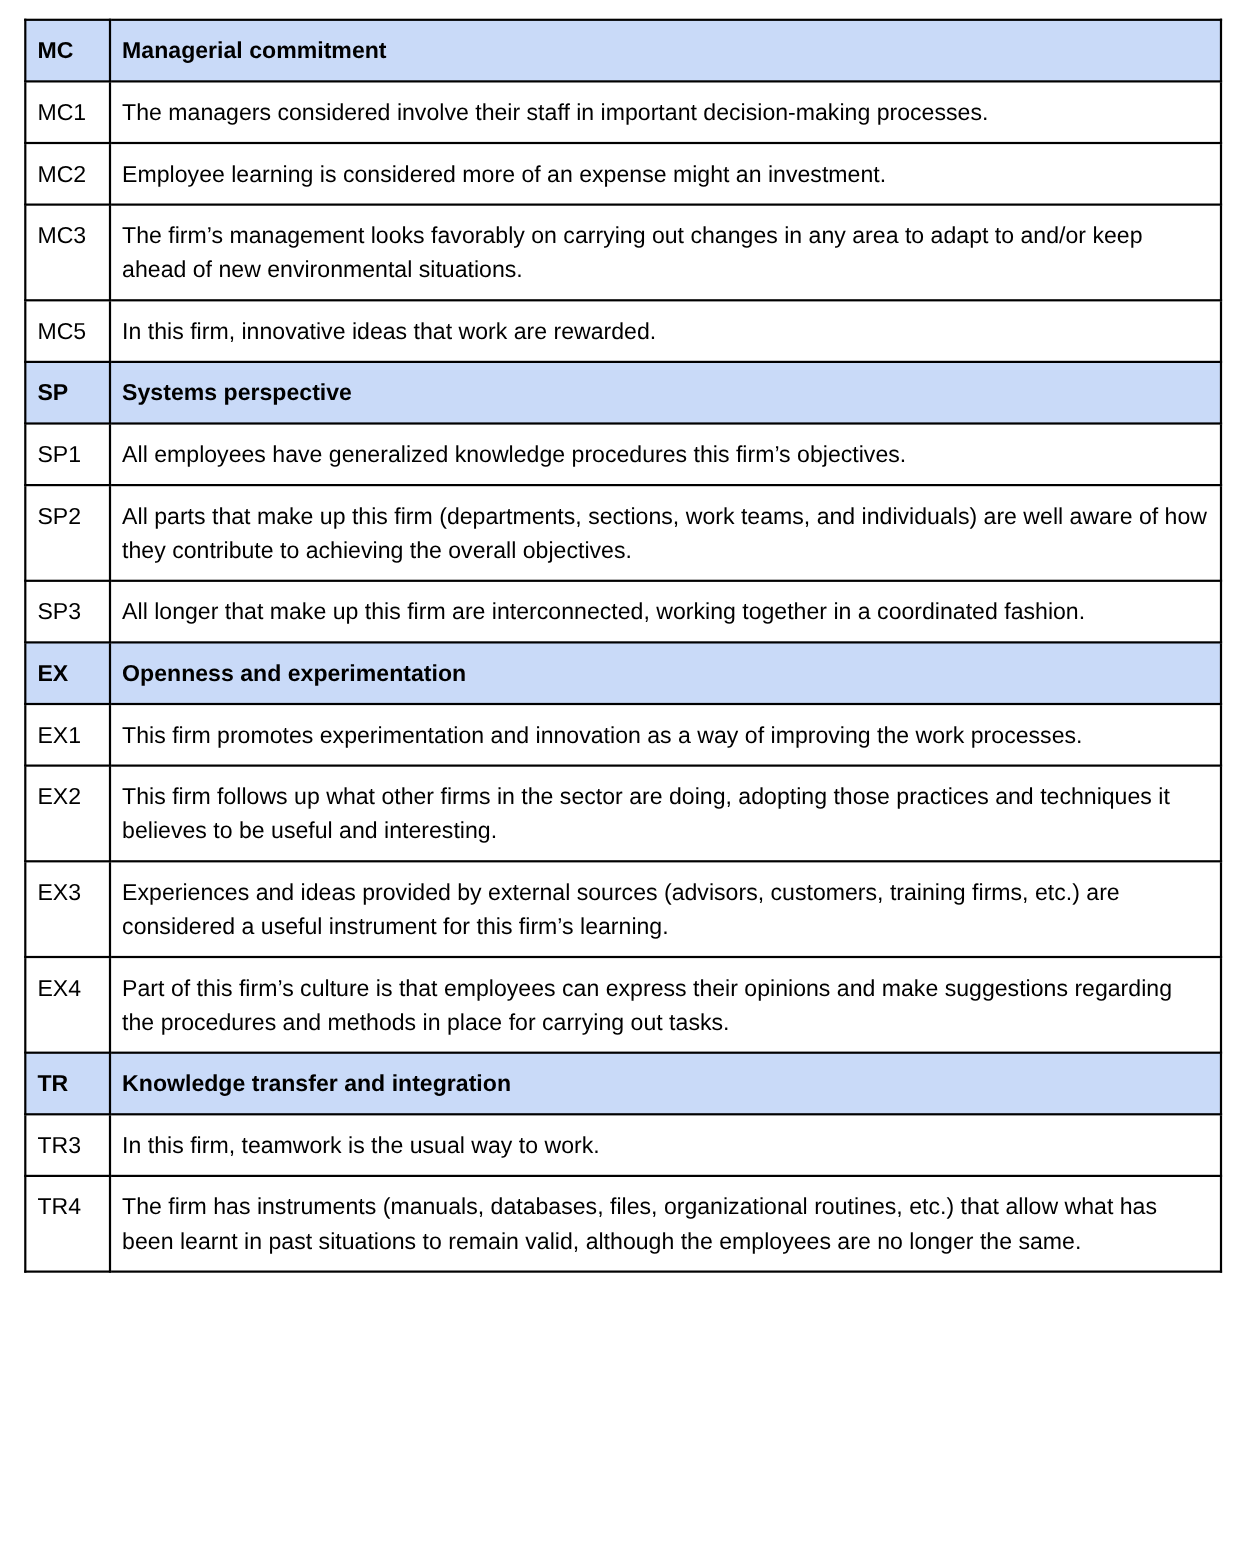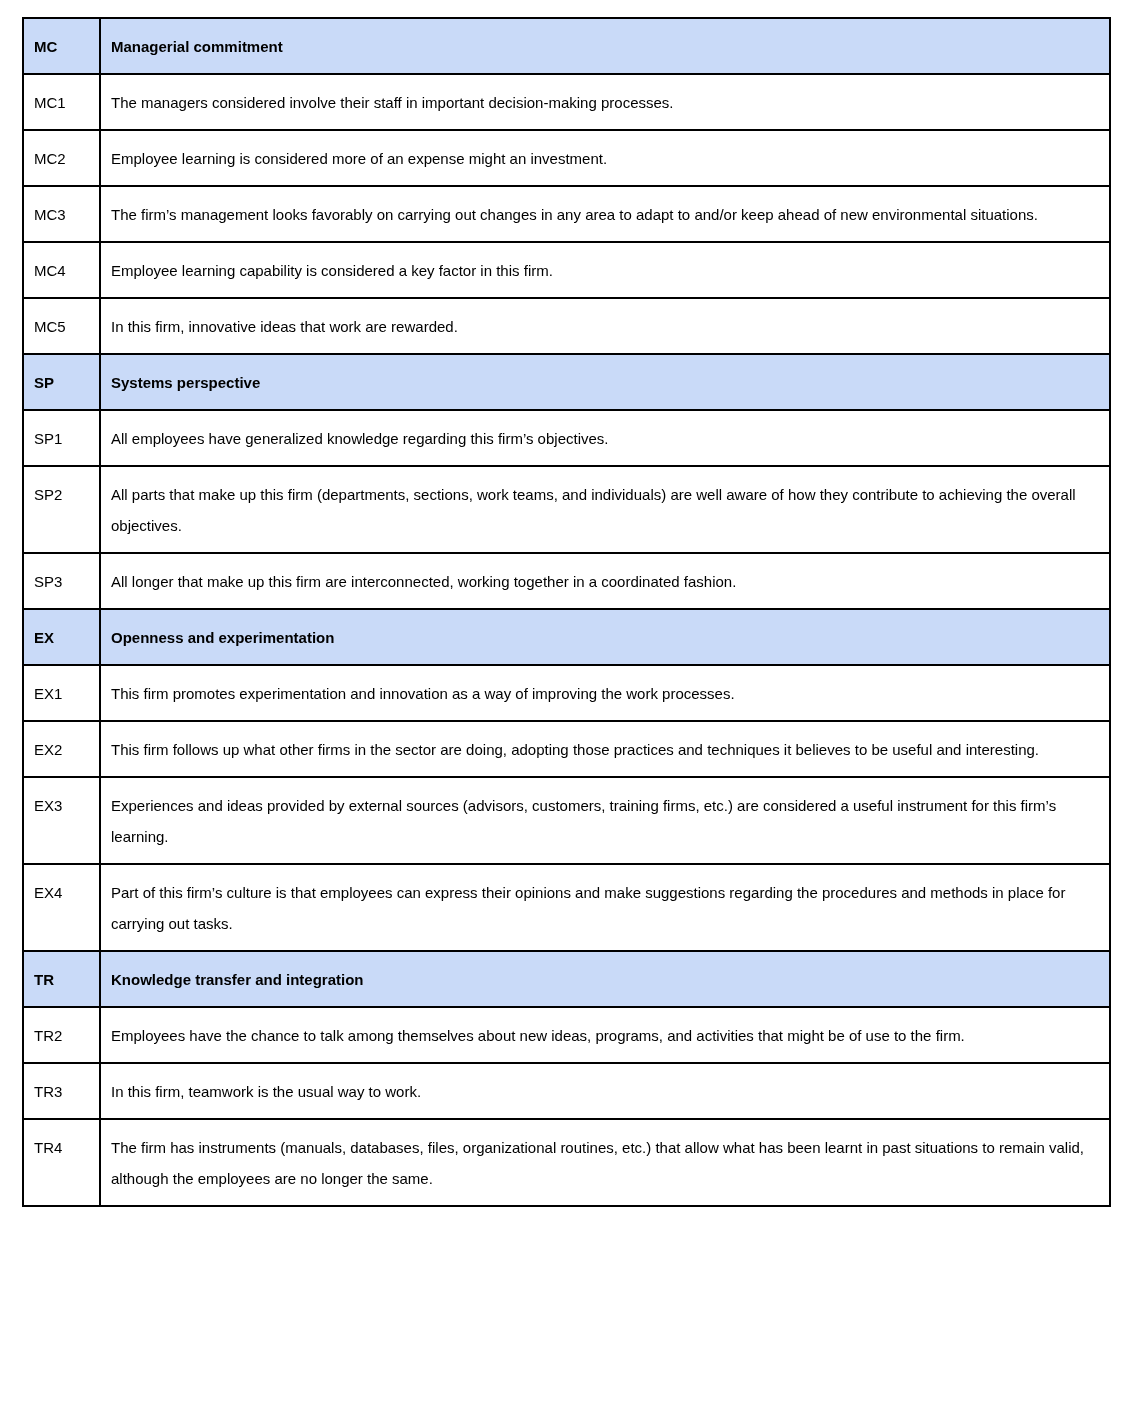--- a/index.html
+++ b/index.html
@@ -1,20 +1,20 @@
 <!DOCTYPE html>
 <html><head>
 <meta charset="utf-8">
 <style>
   html, body { margin:0; padding:0; background:#ffffff; }
   body { width:1130px; height:1404px; position:relative; font-family:"Liberation Sans", sans-serif; color:#000; }
   table.items {
     position:absolute; left:22px; top:17px;
     width:1089px; border-collapse:collapse; table-layout:fixed;
-    font-size:15px; line-height:31px;
+    font-size:21px; line-height:31px;
   }
   table.items td {
     border:2px solid #000; vertical-align:top;
     padding:12px 10px 11px 10px;
   }
   col.c-code { width:77px; }
   tr.section td { background:#c9daf8; font-weight:bold; }
   tr.item td.code { padding-left:10px; }
 </style>
 </head>
@@ -37,35 +37,31 @@
     </tr>
     <tr class="item">
       <td class="code">MC2</td>
       <td>Employee learning is considered more of an expense might an investment.</td>
     </tr>
     <tr class="item">
       <td class="code">MC3</td>
       <td>The firm’s management looks favorably on carrying out changes in any area to adapt to and/or keep ahead of new environmental situations.</td>
     </tr>
     <tr class="item">
-      <td class="code">MC4</td>
-      <td>Employee learning capability is considered a key factor in this firm.</td>
-    </tr>
-    <tr class="item">
       <td class="code">MC5</td>
       <td>In this firm, innovative ideas that work are rewarded.</td>
     </tr>
 
     <tr class="section">
       <td class="code">SP</td>
       <td>Systems perspective</td>
     </tr>
     <tr class="item">
       <td class="code">SP1</td>
-      <td>All employees have generalized knowledge regarding this firm’s objectives.</td>
+      <td>All employees have generalized knowledge procedures this firm’s objectives.</td>
     </tr>
     <tr class="item">
       <td class="code">SP2</td>
       <td>All parts that make up this firm (departments, sections, work teams, and individuals) are well aware of how they contribute to achieving the overall objectives.</td>
     </tr>
     <tr class="item">
       <td class="code">SP3</td>
       <td>All longer that make up this firm are interconnected, working together in a coordinated fashion.</td>
     </tr>
 
@@ -88,24 +84,20 @@
     <tr class="item">
       <td class="code">EX4</td>
       <td>Part of this firm’s culture is that employees can express their opinions and make suggestions regarding the procedures and methods in place for carrying out tasks.</td>
     </tr>
 
     <tr class="section">
       <td class="code">TR</td>
       <td>Knowledge transfer and integration</td>
     </tr>
     <tr class="item">
-      <td class="code">TR2</td>
-      <td>Employees have the chance to talk among themselves about new ideas, programs, and activities that might be of use to the firm.</td>
-    </tr>
-    <tr class="item">
       <td class="code">TR3</td>
       <td>In this firm, teamwork is the usual way to work.</td>
     </tr>
     <tr class="item">
       <td class="code">TR4</td>
       <td>The firm has instruments (manuals, databases, files, organizational routines, etc.) that allow what has been learnt in past situations to remain valid, although the employees are no longer the same.</td>
     </tr>
   </tbody>
 </table>
 

